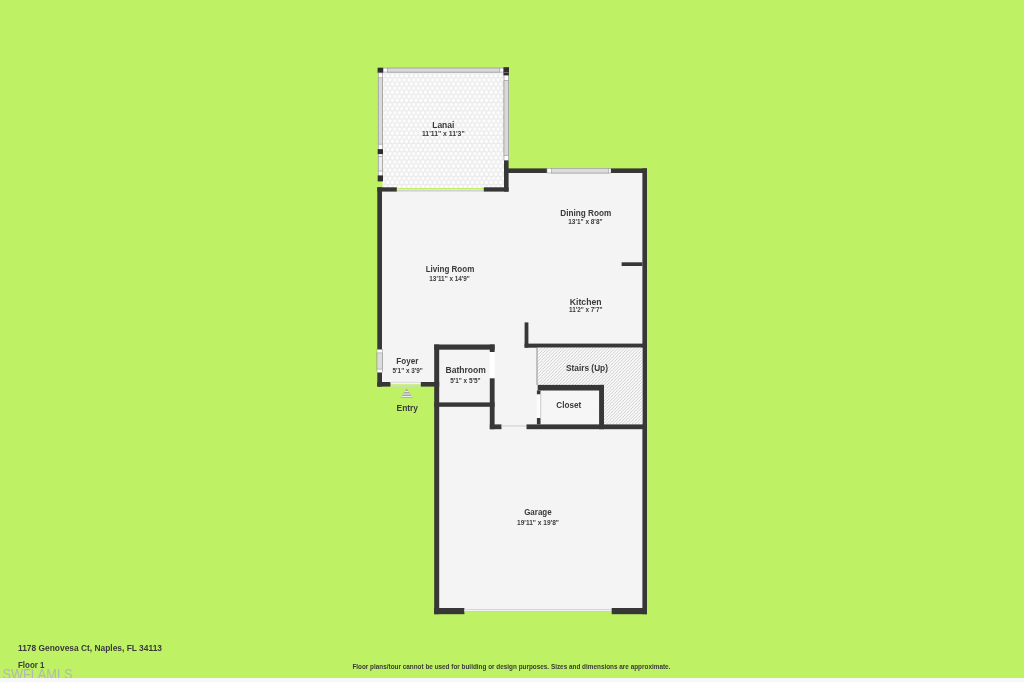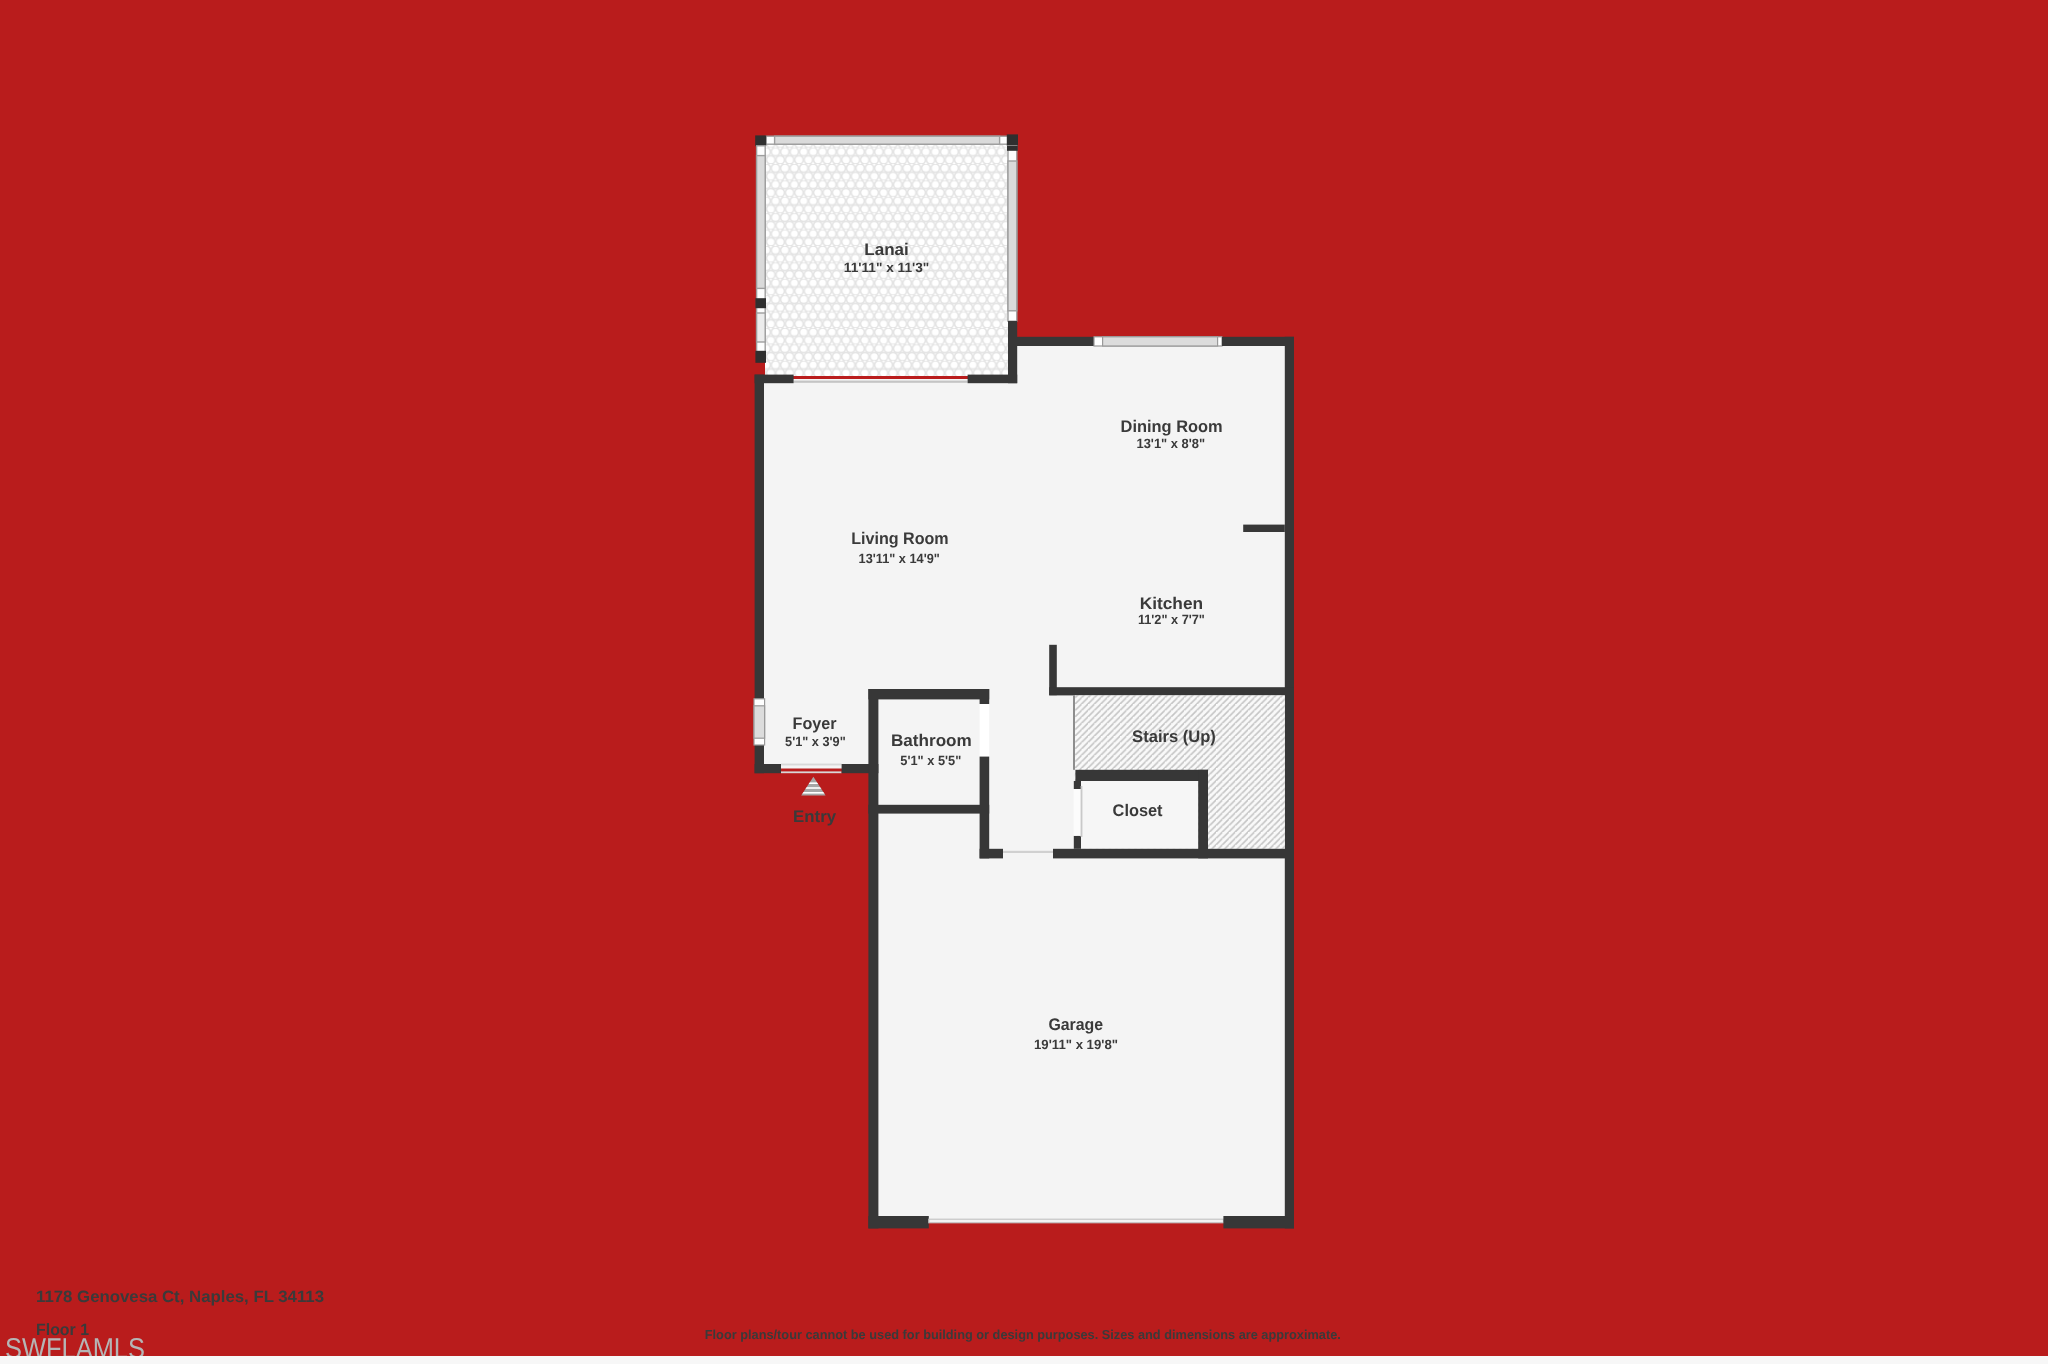--- a/index.html
+++ b/index.html
@@ -1,16 +1,16 @@
 <!DOCTYPE html>
 <html><head>
 <meta charset="utf-8">
 <style>
   html,body{margin:0;padding:0;background:#ffffff;}
-  #page{position:relative;width:1024px;height:682px;background:#b91c1c;overflow:hidden;
+  #page{position:relative;width:1024px;height:682px;background:#bef264;overflow:hidden;
         font-family:"Liberation Sans", sans-serif;}
   svg{position:absolute;left:0;top:0;}
   svg text{font-family:"Liberation Sans", sans-serif;font-weight:bold;fill:#3a3a3a;}
 </style>
 </head>
 <body>
 <div id="page">
 <svg width="1024" height="682" viewBox="0 0 1024 682">
 <defs>
   <pattern id="lanaimesh" width="4.7" height="8.2" patternUnits="userSpaceOnUse">

